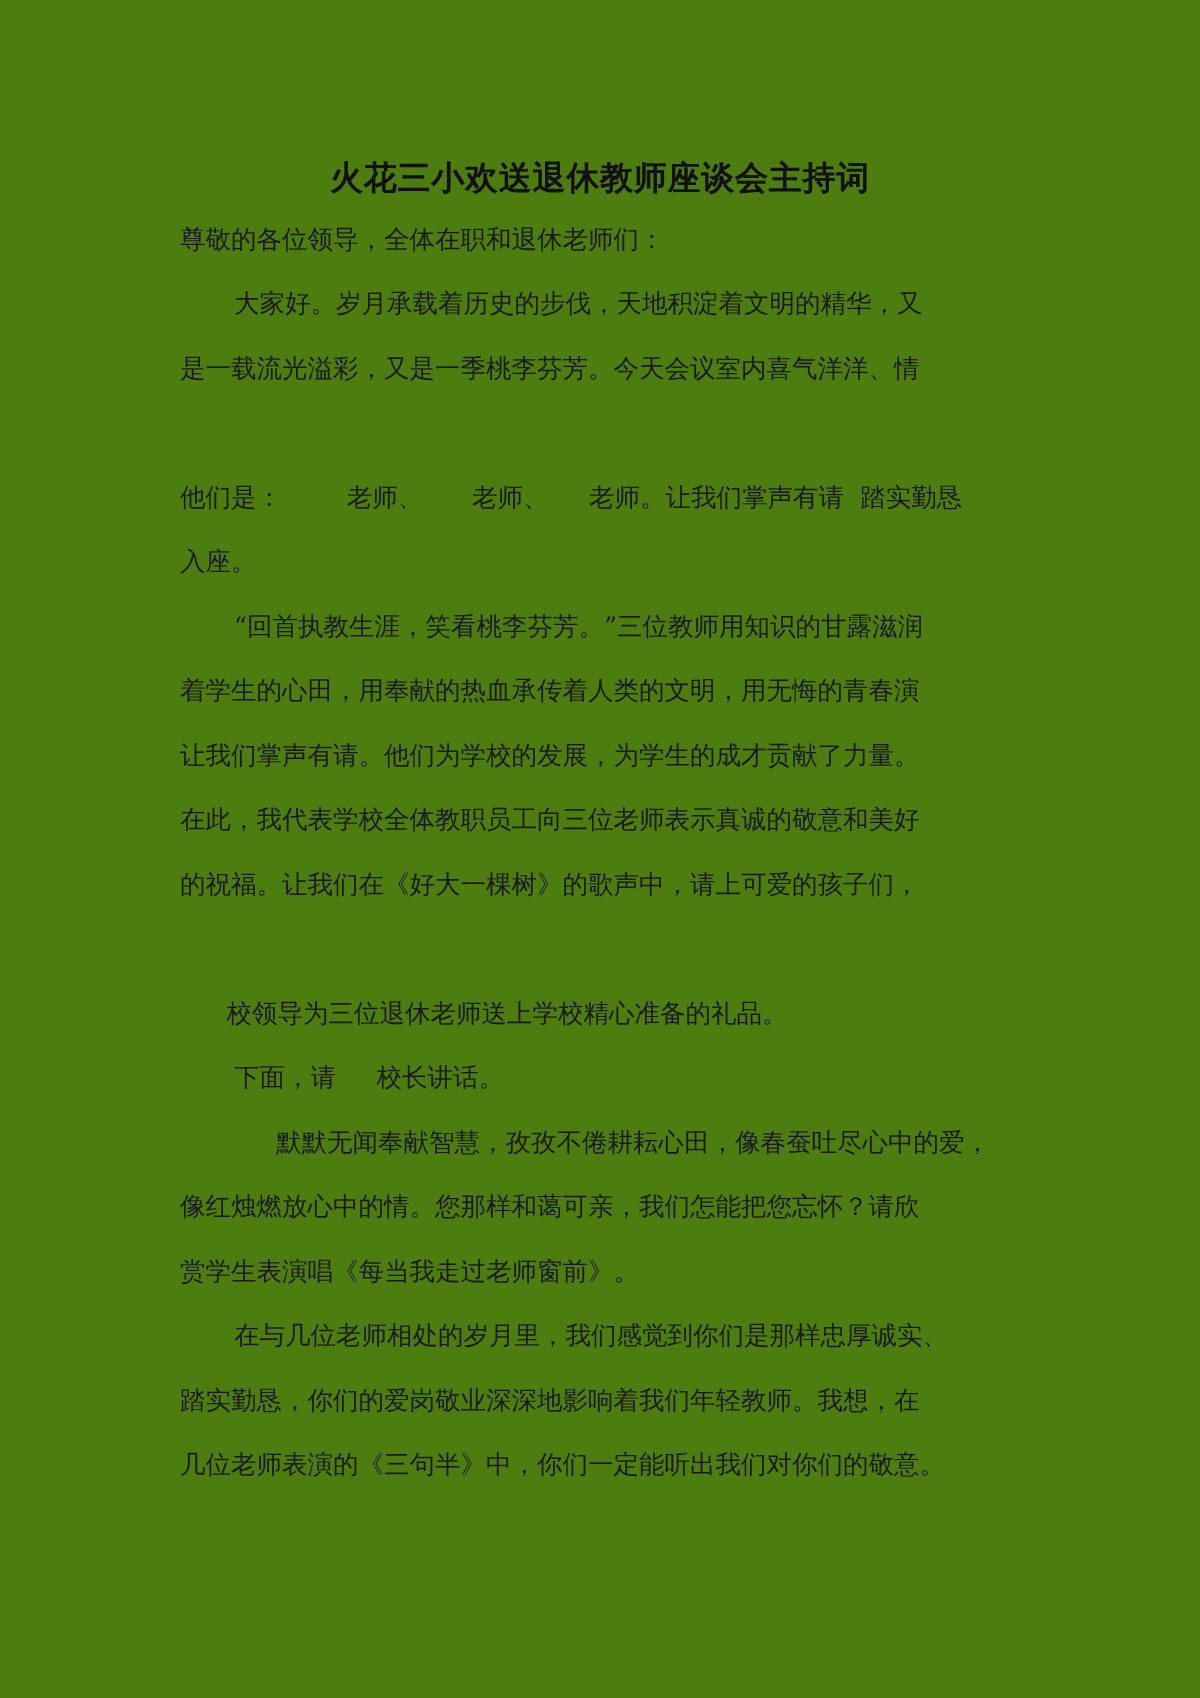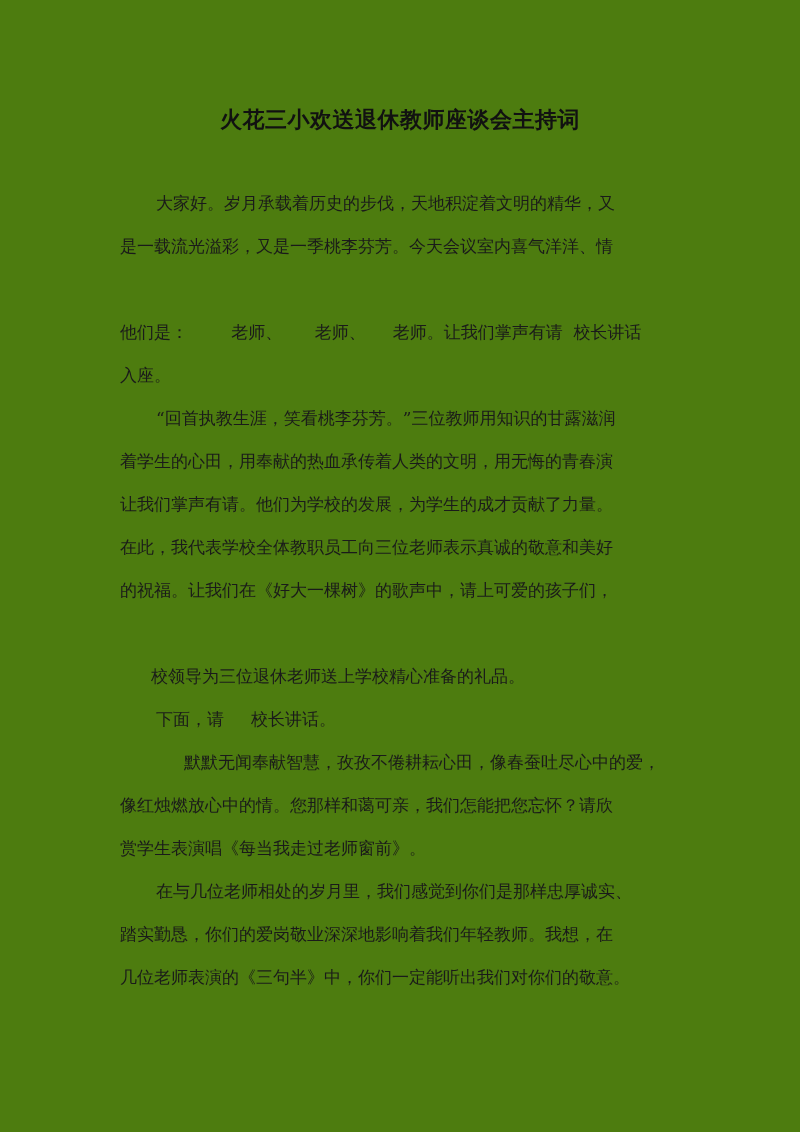--- a/index.html
+++ b/index.html
@@ -45,23 +45,24 @@
       color: #1a1a1a;
     }
     .indent { left: 156px; }
   </style>
 </head>
 <body>
 
 <div class="page">
   <div class="title">火花三小欢送退休教师座谈会主持词</div>
 
+  <div class="line" style="top: 148px;">尊敬的各位领导，全体在职和退休老师们：</div>
   <div class="line indent" style="top: 191px;">大家好。岁月承载着历史的步伐，天地积淀着文明的精华，又</div>
   <div class="line" style="top: 234px;">是一载流光溢彩，又是一季桃李芬芳。今天会议室内喜气洋洋、情</div>
-  <div class="line" style="top: 320px;">他们是：        老师、      老师、     老师。让我们掌声有请  校长讲话</div>
+  <div class="line" style="top: 320px;">他们是：        老师、      老师、     老师。让我们掌声有请  踏实勤恳</div>
   <div class="line" style="top: 363px;">入座。</div>
   <div class="line indent" style="top: 406px;">“回首执教生涯，笑看桃李芬芳。”三位教师用知识的甘露滋润</div>
   <div class="line" style="top: 449px;">着学生的心田，用奉献的热血承传着人类的文明，用无悔的青春演</div>
   <div class="line" style="top: 492px;">让我们掌声有请。他们为学校的发展，为学生的成才贡献了力量。</div>
   <div class="line" style="top: 535px;">在此，我代表学校全体教职员工向三位老师表示真诚的敬意和美好</div>
   <div class="line" style="top: 578px;">的祝福。让我们在《好大一棵树》的歌声中，请上可爱的孩子们，</div>
   <div class="line" style="top: 664px; margin-left: 31px;">校领导为三位退休老师送上学校精心准备的礼品。</div>
   <div class="line indent" style="top: 707px;">下面，请     校长讲话。</div>
   <div class="line indent" style="top: 750px; margin-left: 28px;">默默无闻奉献智慧，孜孜不倦耕耘心田，像春蚕吐尽心中的爱，</div>
   <div class="line" style="top: 793px;">像红烛燃放心中的情。您那样和蔼可亲，我们怎能把您忘怀？请欣</div>

